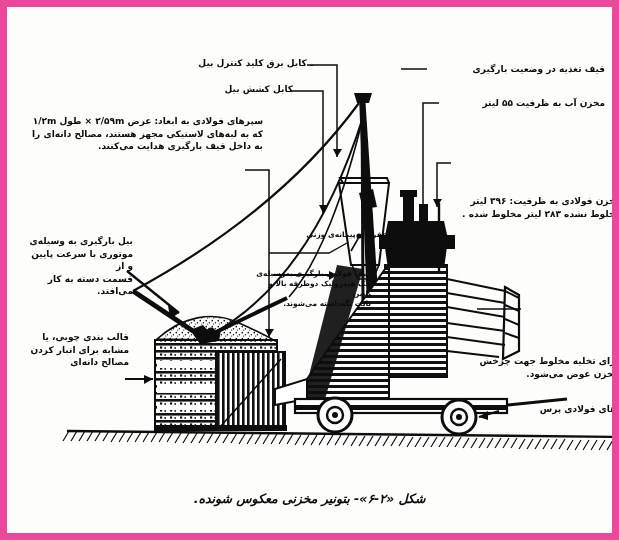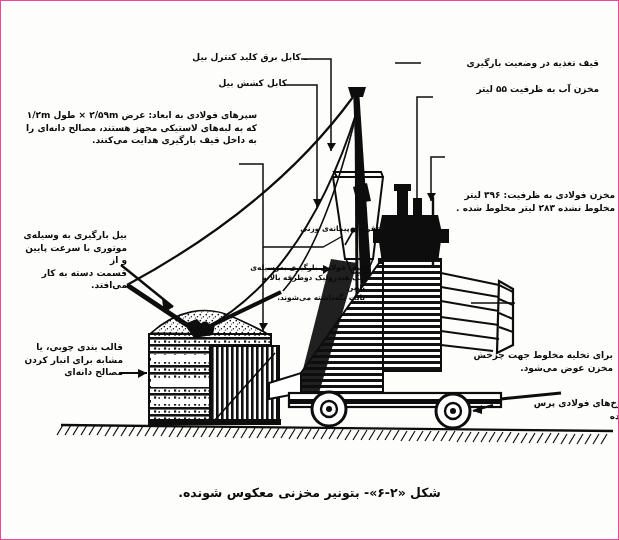--- a/index.html
+++ b/index.html
@@ -8,21 +8,21 @@
     font-family:"DejaVu Sans","Liberation Sans",sans-serif;
     -webkit-font-smoothing:none;
   }
   #page{
     position:relative;
     width:619px;
     height:540px;
     background:#fdfdfb;
     overflow:hidden;
     box-sizing:border-box;
-    border:1px solid #ec4899;
+    border:7px solid #ec4899;
   }
   
   .lbl{
     position:absolute;
     color:#0b0b0b;
     font-size:9px;
     line-height:12.5px;
     font-weight:700;
     letter-spacing:0px;
     direction:rtl;
@@ -32,20 +32,21 @@
   }
   .xs{font-size:7.4px;line-height:10px;}
   .cap{
     position:absolute;
     font-size:12.5px;
     font-weight:700;
     color:#0a0a0a;
     direction:rtl;
     text-align:center;
     width:100%;
+    font-style:italic;
   }
   .drawing{position:absolute;inset:0;}
   svg{position:absolute;left:0;top:0;overflow:visible;}
 </style>
 </head>
 <body>
 
 <div id="page">
 
   <div class="drawing">
@@ -302,33 +303,33 @@
   <div class="lbl" style="left:204px;top:76px;width:82px;">کابل کشش بیل</div>
 
   <div class="lbl" style="left:24px;top:108px;width:232px;">سپرهای فولادی به ابعاد: عرض ۲/۵۹m × طول ۱/۲m
 که به لبه‌های لاستیکی مجهز هستند، مصالح دانه‌ای را
 به داخل قیف بارگیری هدایت می‌کنند.</div>
 
   <div class="lbl" style="left:16px;top:228px;width:110px;">بیل بارگیری به وسیله‌ی
 موتوری با سرعت پایین و از
 قسمت دسته به کار می‌افتد.</div>
 
-  <div class="lbl" style="left:20px;top:340px;width:102px;">قالب بندی چوبی، یا
+  <div class="lbl" style="left:20px;top:324px;width:102px;">قالب بندی چوبی، یا
 مشابه برای انبار کردن
 مصالح دانه‌ای</div>
 
   <div class="lbl xs" style="left:272px;top:223px;width:88px;margin-left:20px;">عقربه‌ی پیمانه‌ی وزنی</div>
 
   <div class="lbl xs" style="left:244px;top:262px;width:120px;">قیف فولادی بارگیری به‌وسیله‌ی
 جک هیدرولیک دوطرفه بالا و پایین
 ثابت نگه‌داشته می‌شوند.</div>
 
   <div class="lbl" style="left:424px;top:56px;width:174px;">قیف تغذیه در وضعیت بارگیری</div>
 
-  <div class="lbl" style="left:436px;top:82px;width:162px;">مخزن آب به ظرفیت ۵۵ لیتر</div>
+  <div class="lbl" style="left:436px;top:90px;width:162px;">مخزن آب به ظرفیت ۵۵ لیتر</div>
 
 
   <div class="lbl" style="left:444px;top:188px;width:170px;text-align:right;">مخزن فولادی به ظرفیت: ۳۹۶ لیتر
 مخلوط نشده ۲۸۳ لیتر مخلوط شده .</div>
 
 
   <div class="lbl" style="left:466px;top:348px;width:146px;">برای تخلیه مخلوط جهت چرخش
 مخزن عوض می‌شود.</div>
 
   <div class="lbl" style="left:512px;top:396px;width:116px;">چرخ‌های فولادی پرس شده</div>

